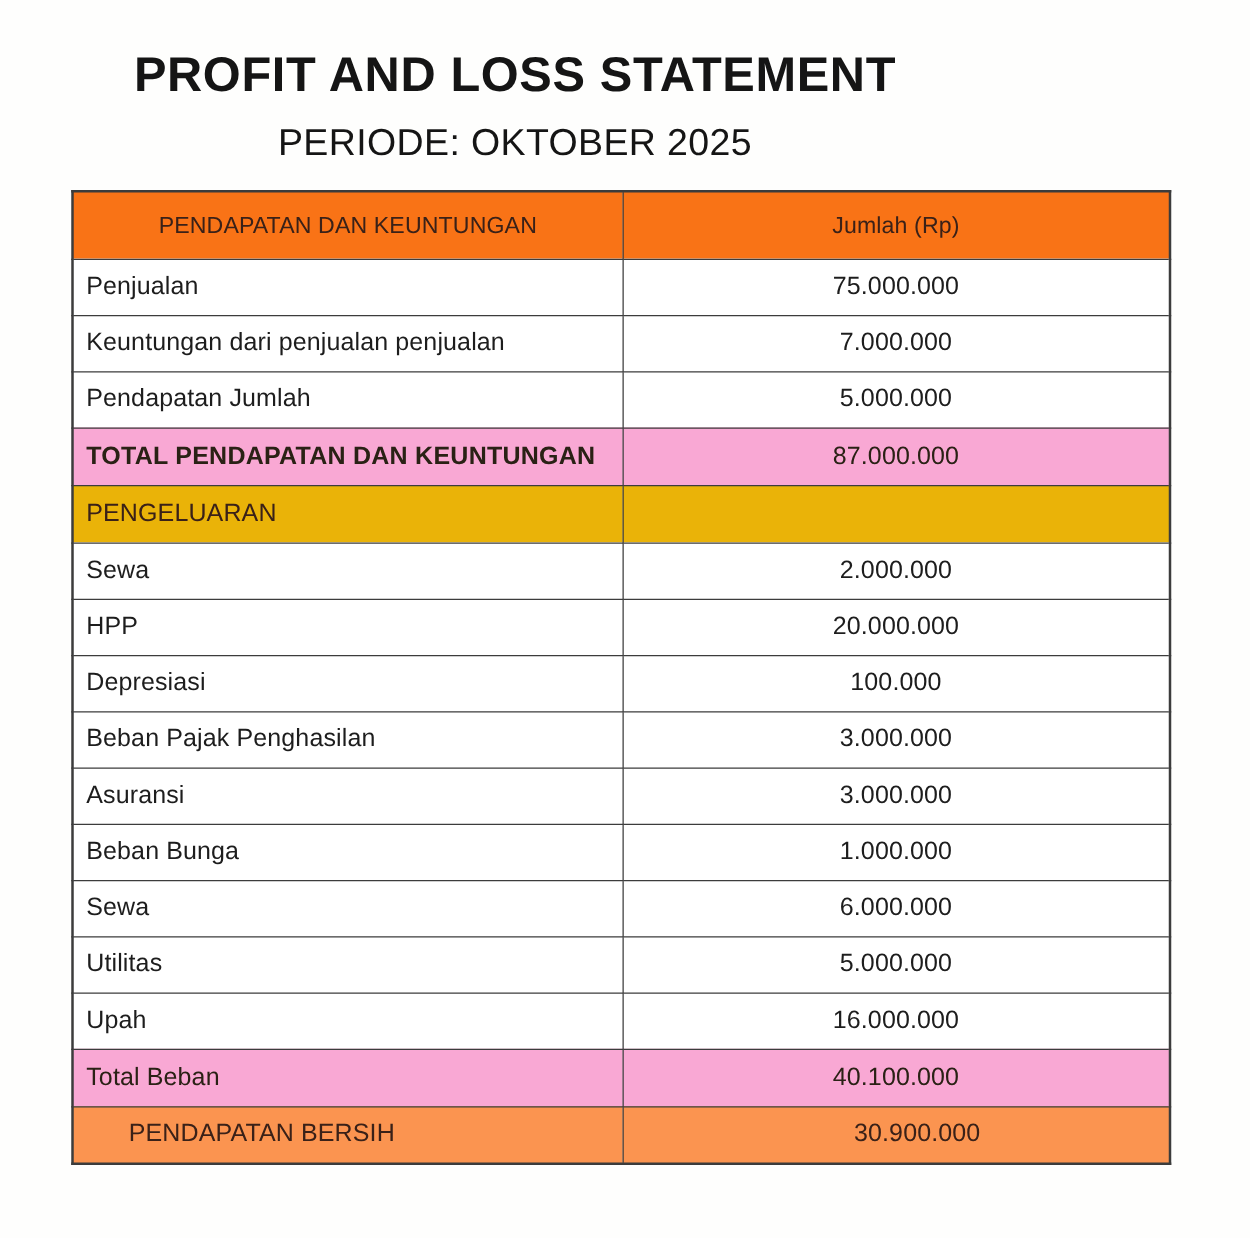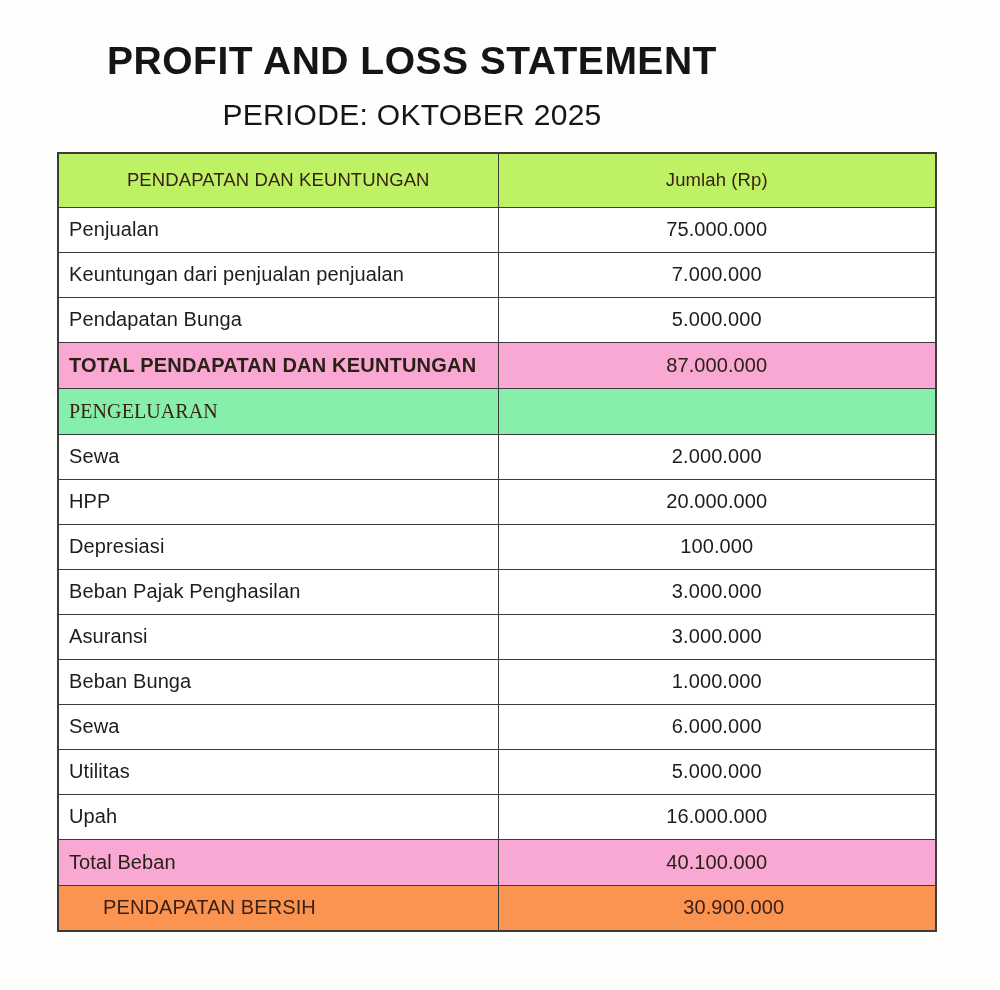--- a/index.html
+++ b/index.html
@@ -74,35 +74,34 @@
     padding-left: 9px;
     letter-spacing: 0.1px;
   }
   td.amount-cell {
     text-align: center;
     letter-spacing: 0.1px;
   }
 
   
   tr.row-header td {
-    background: #bef264;
+    background: #f97316;
     color: #3a2118;
     height: 54px;
     font-size: 18.5px;
   }
   tr.row-header td.label-cell {
     text-align: center;
     padding-left: 10px;
   }
 
   tr.row-section td {
-    background: #86efac;
+    background: #eab308;
     color: #3a2118;
     height: 46px;
-    font-family: Liberation Serif, serif;
   }
   tr.row-section td.label-cell {
     text-align: left;
   }
 
   tr.row-total td {
     background: #f9a8d4;
     color: #2a2115;
     height: 46px;
     margin-left: 24px;
@@ -147,21 +146,21 @@
         </tr>
       <tr class="row-normal">
             <td class="label-cell">Penjualan</td>
             <td class="amount-cell">75.000.000</td>
           </tr>
           <tr class="row-normal">
             <td class="label-cell">Keuntungan dari penjualan penjualan</td>
             <td class="amount-cell">7.000.000</td>
           </tr>
           <tr class="row-normal">
-            <td class="label-cell">Pendapatan Bunga</td>
+            <td class="label-cell">Pendapatan Jumlah</td>
             <td class="amount-cell">5.000.000</td>
           </tr>
           <tr class="row-total row-total-bold">
             <td class="label-cell">TOTAL PENDAPATAN DAN KEUNTUNGAN</td>
             <td class="amount-cell">87.000.000</td>
           </tr>
           <tr class="row-section">
             <td class="label-cell">PENGELUARAN</td>
             <td class="amount-cell"></td>
           </tr>

